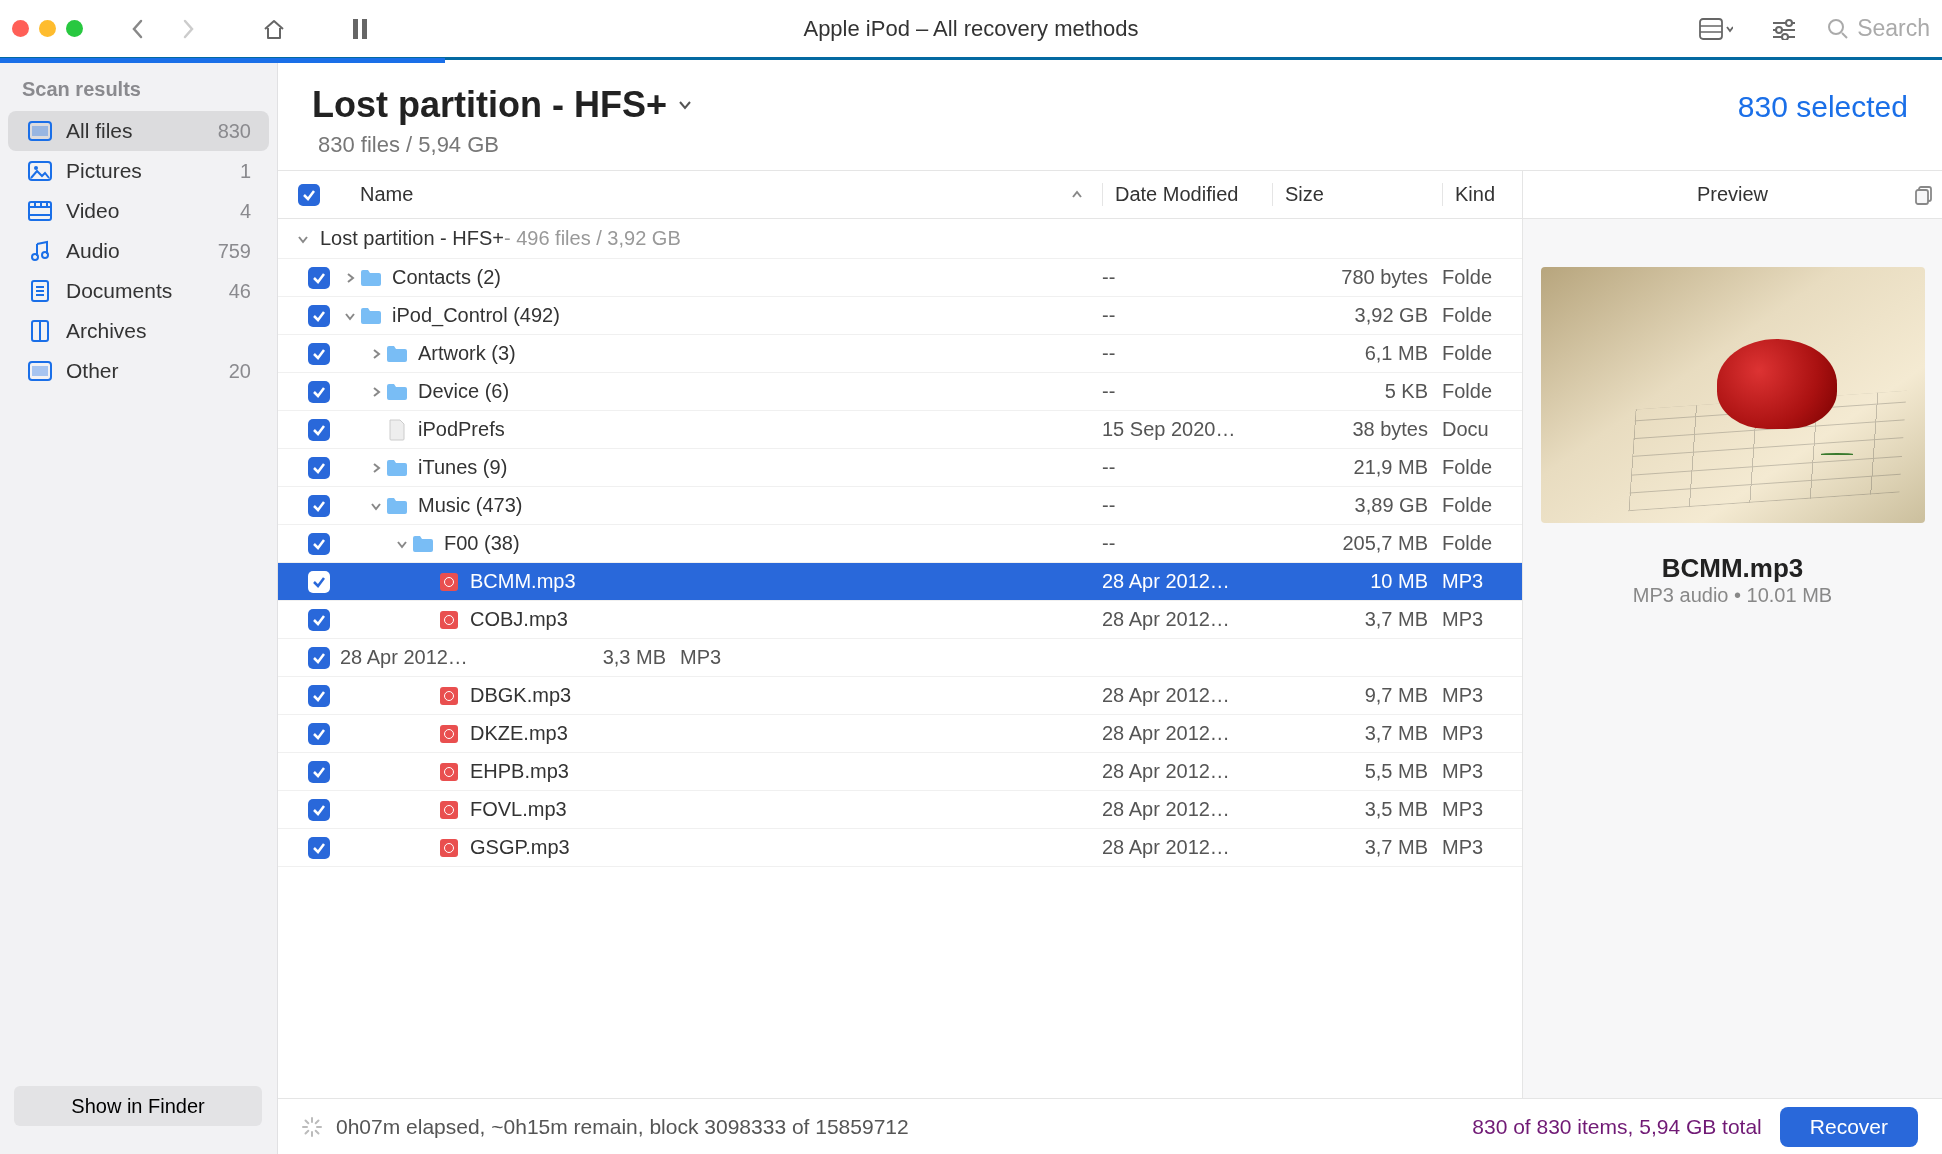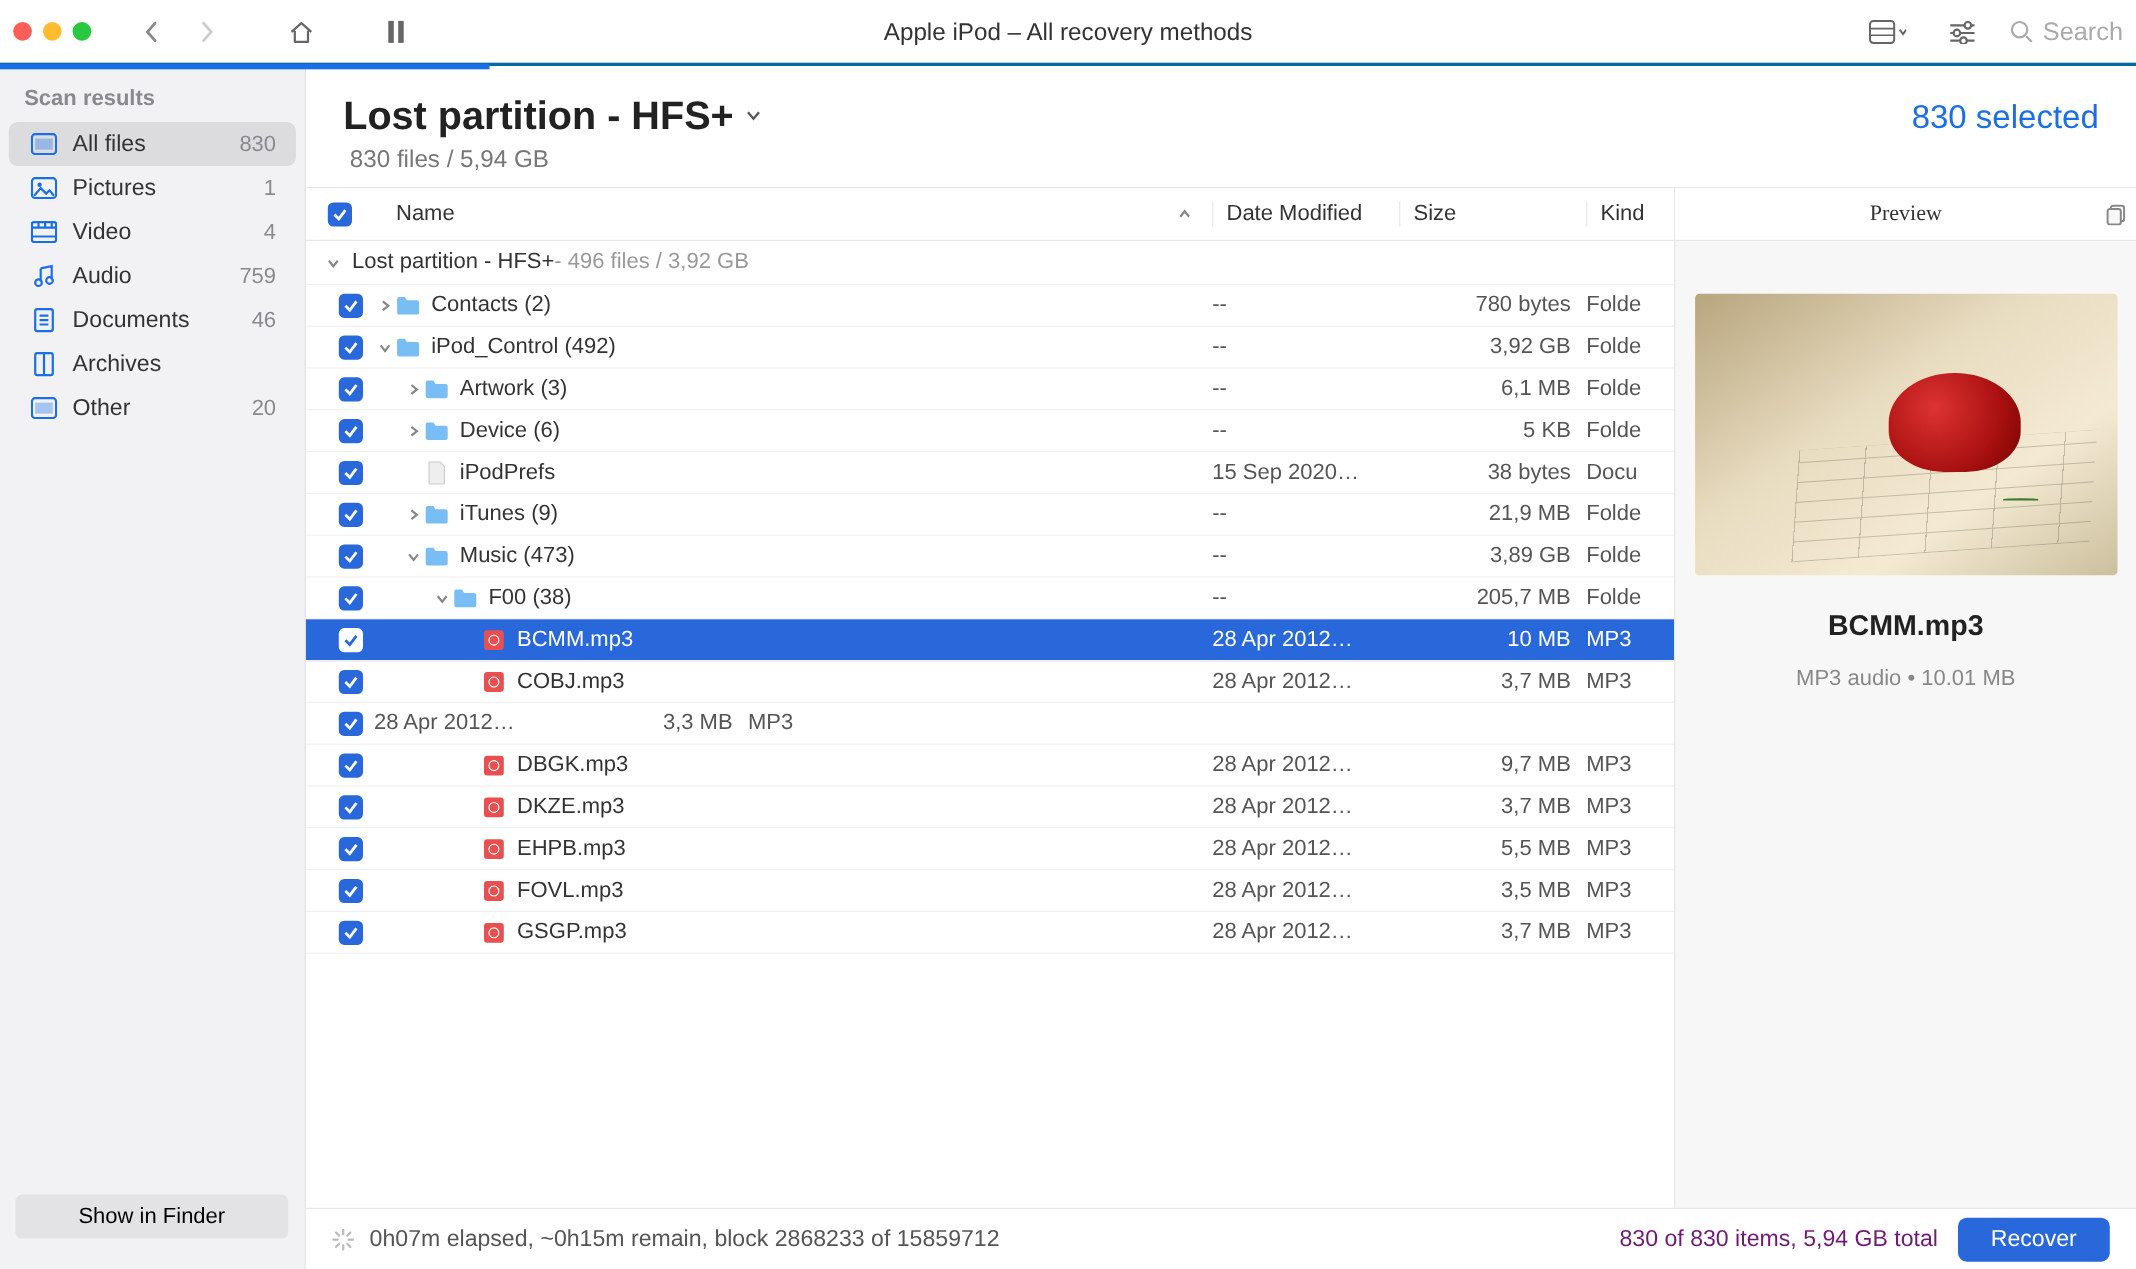--- a/index.html
+++ b/index.html
@@ -128,21 +128,21 @@
 .mp3-icon { background:#e94f4f; width:18px;height:18px;border-radius:3px; position:relative;}
 .mp3-icon::after{content:"";position:absolute;inset:4px;border:1.5px solid #fff;border-radius:50%;}
 .cell-date { width:170px; color:#555; white-space:nowrap; overflow:hidden; text-overflow:ellipsis;}
 .cell-size { width:170px; color:#555; text-align:right; padding-right:14px;}
 .cell-kind { width:80px; color:#555; white-space:nowrap; overflow:hidden;}
 
 
 .preview { width:420px; border-left:1px solid #e5e5e5; display:flex; flex-direction:column; background:#f7f7f8;}
 .preview .phead {
   height:48px; display:flex; align-items:center; justify-content:center;
-  border-bottom:1px solid #e5e5e5; font-size:20px; position:relative; background:#fff;font-family:Liberation Serif, serif;
+  border-bottom:1px solid #e5e5e5; font-size:20px; position:relative; background:#fff;
 }
 .phead .copyicon { position:absolute; right:8px; color:#888;}
 .pbody { padding:48px 16px 20px; display:flex; flex-direction:column; align-items:center; }
 .thumb {
   width:384px; height:256px; border-radius:4px; overflow:hidden;
   background: linear-gradient(145deg,#b7a57d 0%,#e8dcc0 40%,#f4ead2 70%,#cbbf9d 100%);
   position:relative;
 }
 .thumb::before{
   content:""; position:absolute; left:24%; right:6%; bottom:8%; height:40%;
@@ -150,21 +150,21 @@
              repeating-linear-gradient(90deg,#3a3a3a 0 1px,transparent 1px 60px);
   opacity:0.25; transform:skewX(-8deg) rotate(-4deg);
 }
 .thumb::after{
   content:""; position:absolute; left:46%; top:28%; width:120px; height:90px;
   background: radial-gradient(circle at 35% 35%, #d33 0%, #a11 60%, #700 100%);
   border-radius:60% 60% 50% 50%;
   box-shadow: 60px 70px 0 -44px #3a7a2e;
 }
 .pname { font-size:26px; font-weight:600; margin-top:30px; color:#222;}
-.pmeta { font-size:20px; color:#888; margin-top:22px;}
+.pmeta { font-size:20px; color:#888; }
 .pdetails { margin-top:18px; width:100%; font-size:20px; color:#333; }
 .pdetail-row { display:flex; gap:10px; margin-bottom:6px;}
 .pdetail-label { width:135px; text-align:right; color:#555;}
 .pdetail-val { flex:1; word-break:break-word;}
 
 
 .footer {
   height:56px; border-top:1px solid #e5e5e5; display:flex; align-items:center;
   padding:0 24px; font-size:21px; color:#555; background:#fff;
 }
@@ -765,21 +765,21 @@
                 <line x1="10" y1="15" x2="10" y2="19"></line>
                 <line x1="1" y1="10" x2="5" y2="10"></line>
                 <line x1="15" y1="10" x2="19" y2="10"></line>
                 <line x1="3.5" y1="3.5" x2="6.3" y2="6.3"></line>
                 <line x1="13.7" y1="13.7" x2="16.5" y2="16.5"></line>
                 <line x1="3.5" y1="16.5" x2="6.3" y2="13.7"></line>
                 <line x1="13.7" y1="6.3" x2="16.5" y2="3.5"></line>
               </g>
             </svg>
         </span>
-        <span>0h07m elapsed, ~0h15m remain, block 2868233 of 15859712</span>
+        <span>0h07m elapsed, ~0h15m remain, block 3098333 of 15859712</span>
         <div class="footer-right">
           <span class="footer-stats">830 of 830 items, 5,94 GB total</span>
           <button class="recover-btn">Recover</button>
         </div>
       </div>
     </div>
   </div>
 </div>
 
 </body></html>

